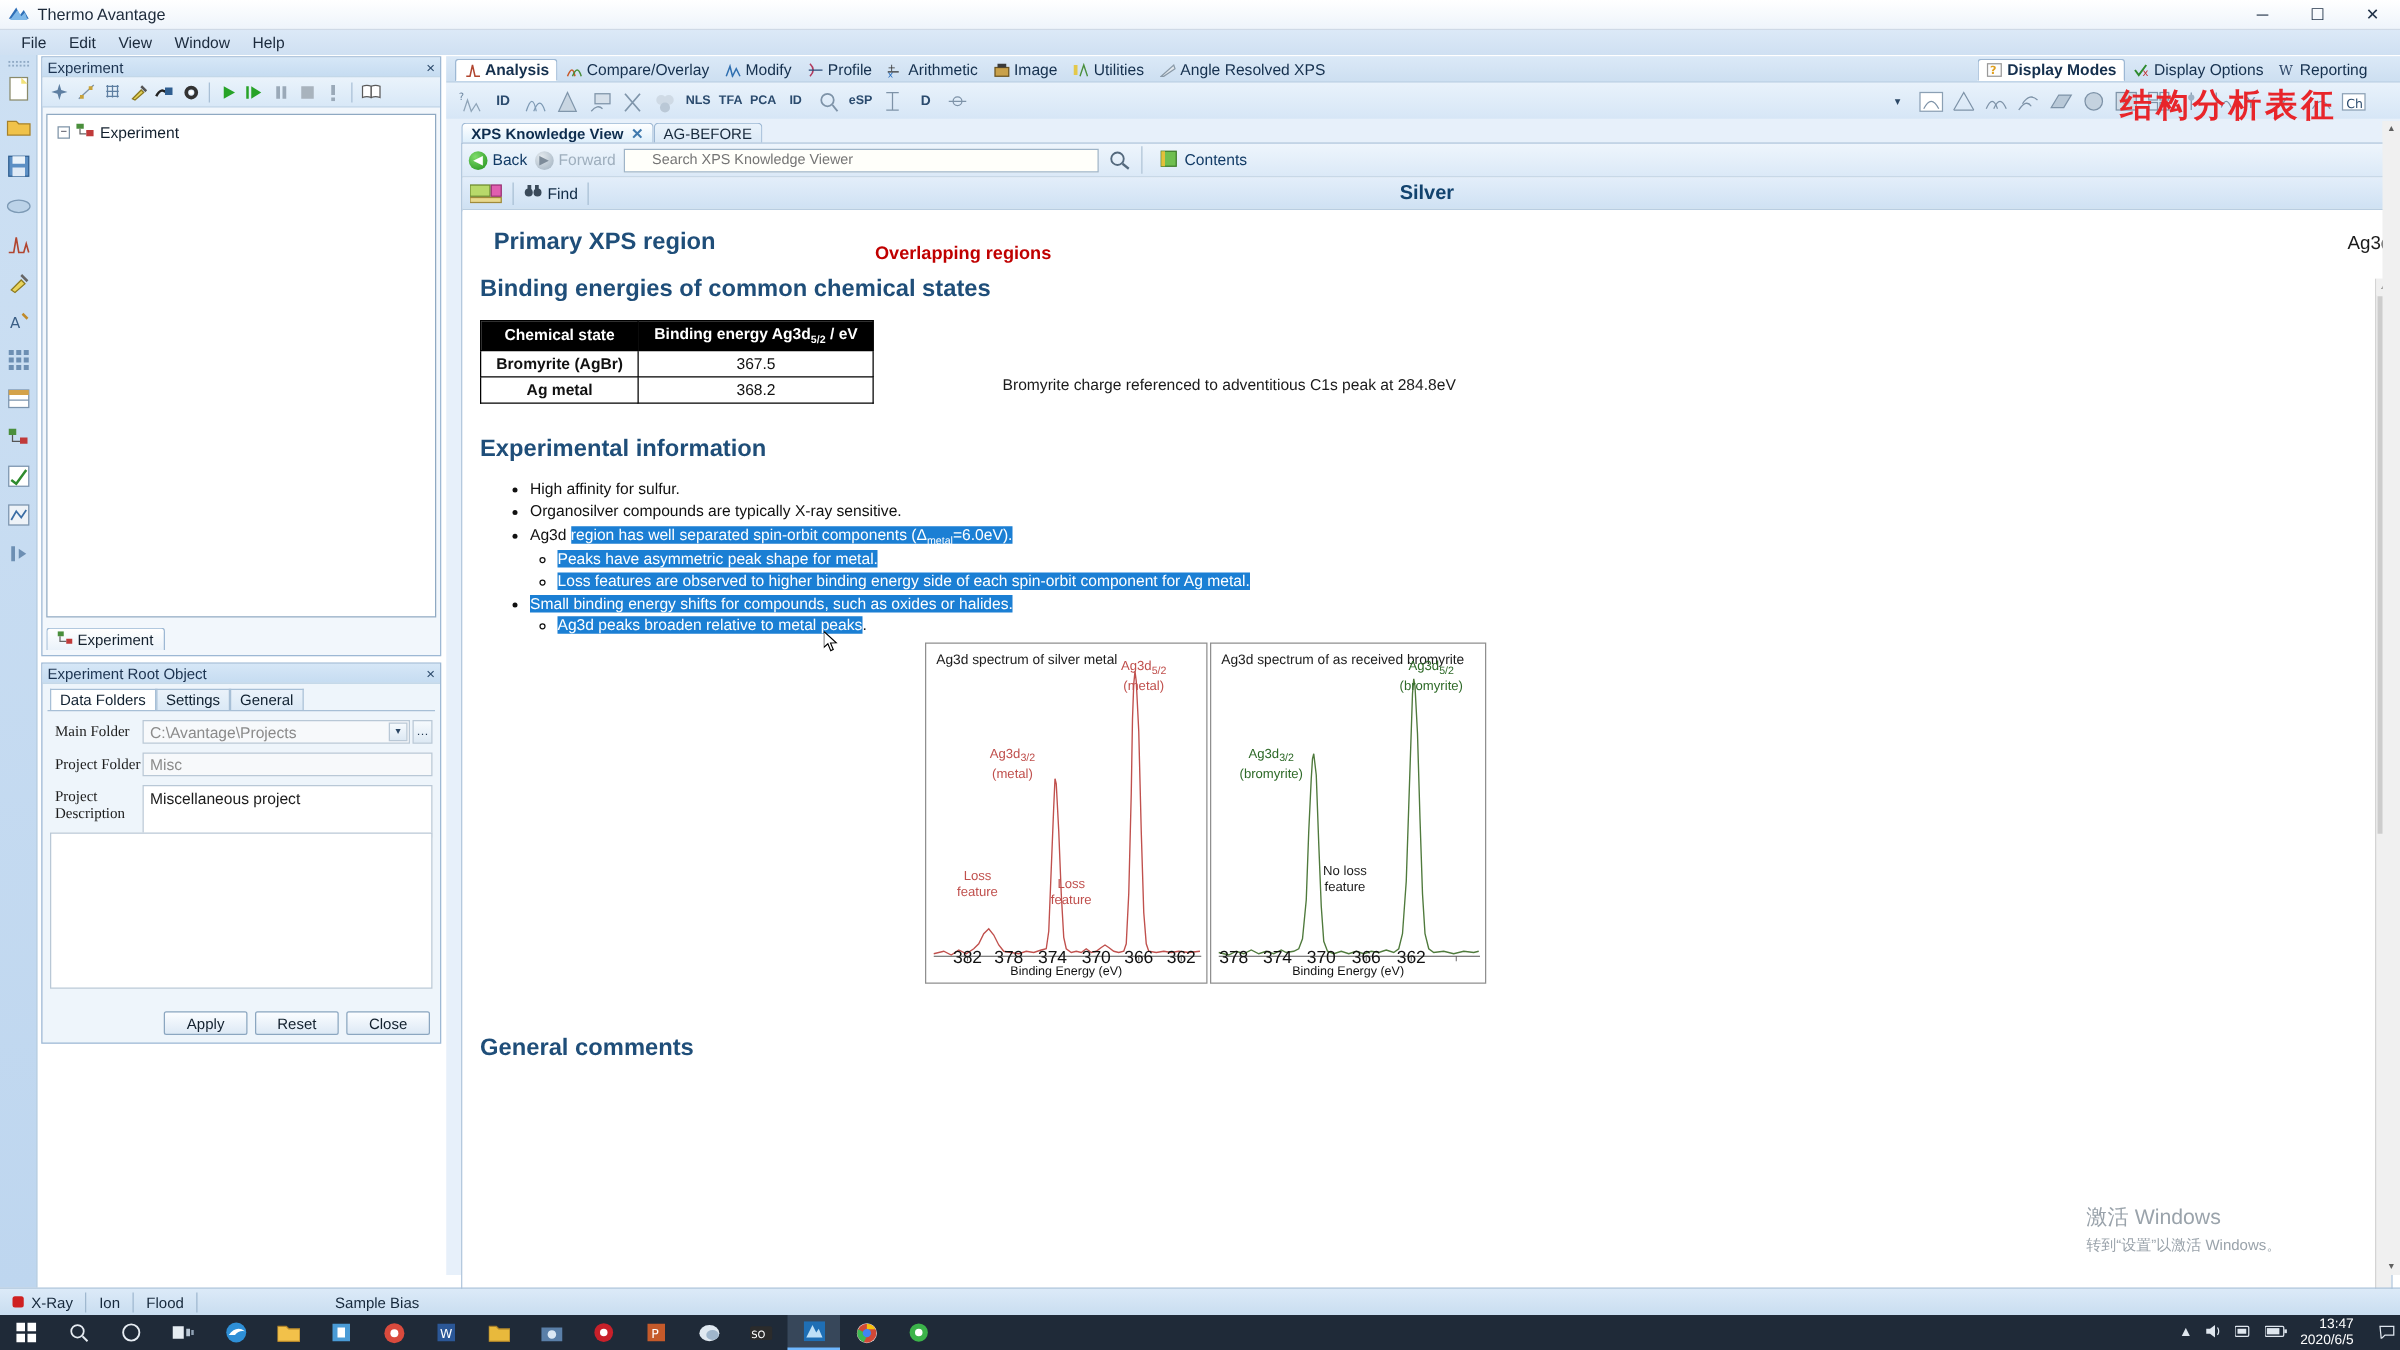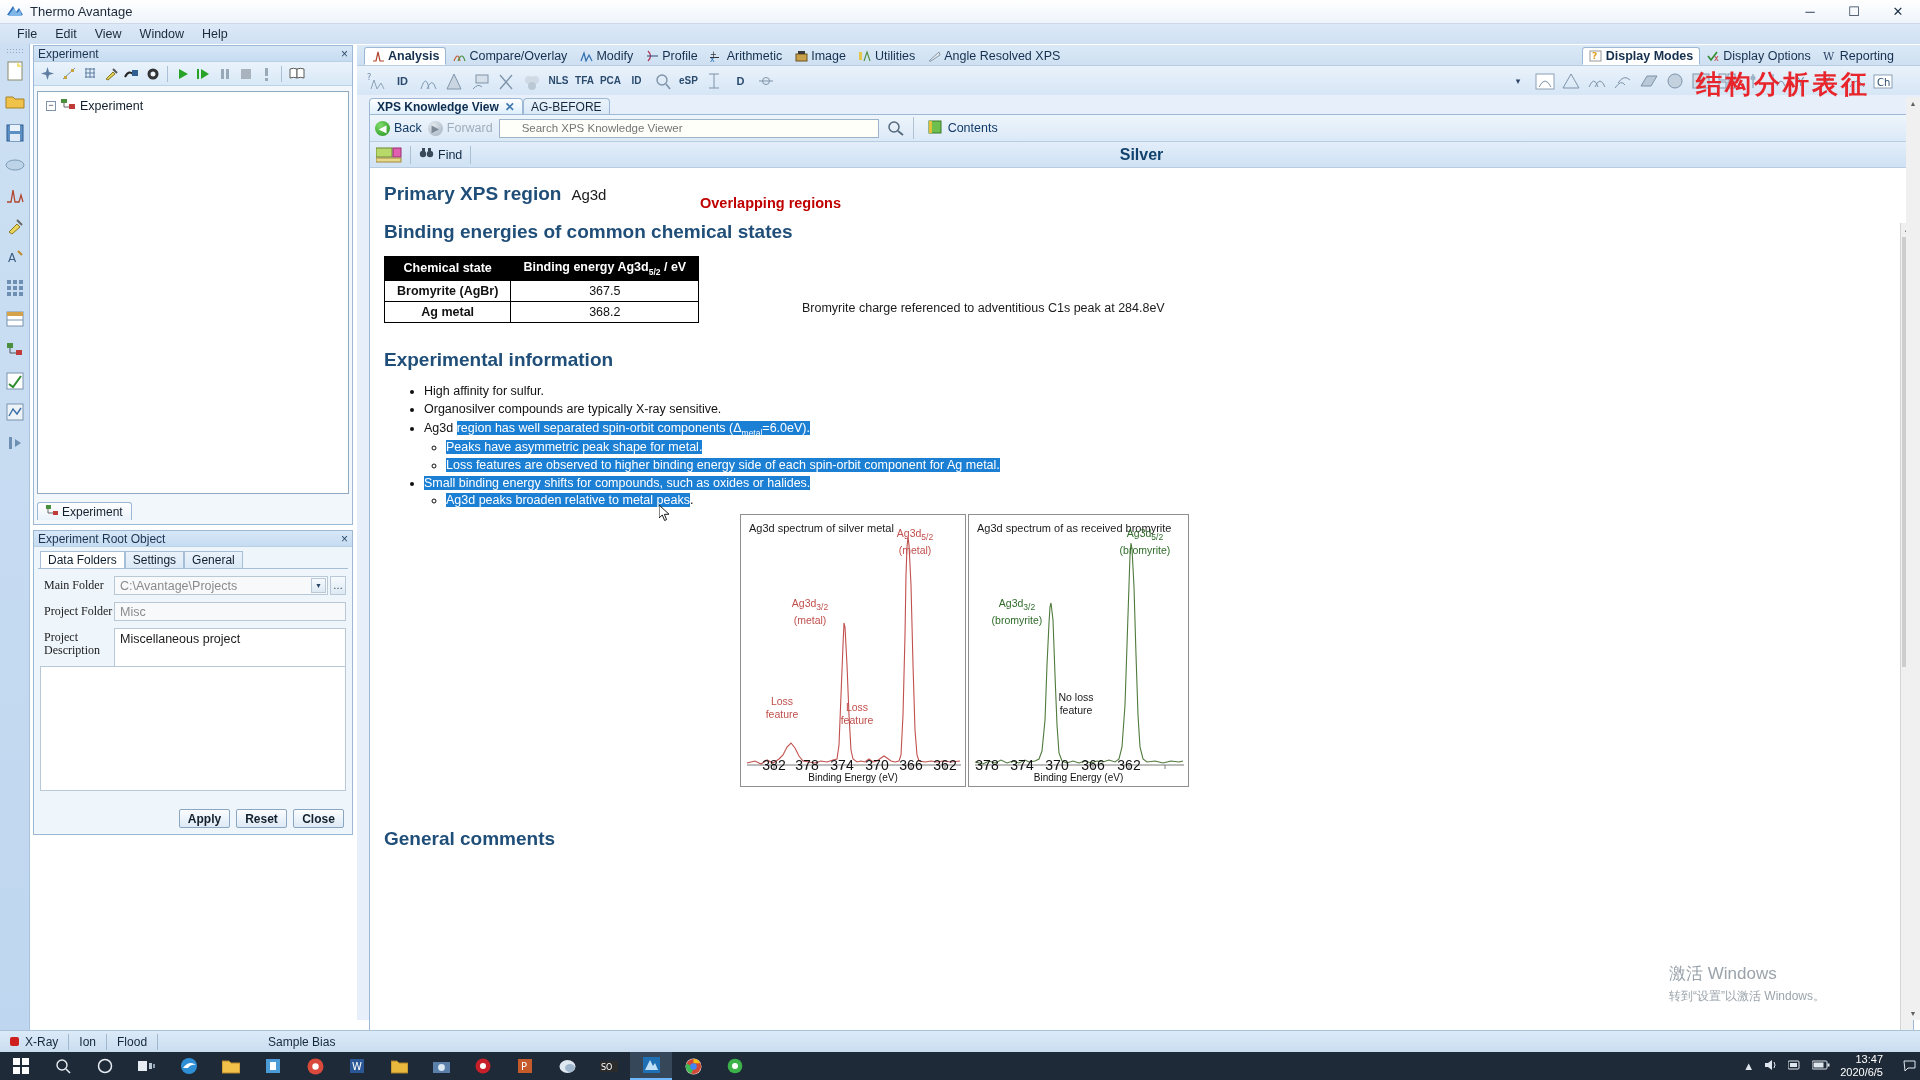--- a/index.html
+++ b/index.html
@@ -132,23 +132,23 @@
     font-size: 10px; color: #22384f; display: flex; align-items: center; justify-content: center;
   }
   .root-bigbox {
     position: absolute; left: 6px; top: 135px; right: 6px; height: 125px;
     background: #ffffff; border: 1px solid #b9c8d6;
   }
   .root-buttons {
     position: absolute; right: 8px; bottom: 6px; display: flex; gap: 6px;
   }
   .btn {
-    width: 51px; height: 19px; font-size: 12px; color: #12202e;
+    width: 67px; height: 19px; font-size: 12px; color: #12202e;
     background: linear-gradient(#fbfdff,#dde9f5); border: 1px solid #8ba6c0;
-    border-radius: 2px; display: flex; align-items: center; justify-content: center; font-weight: bold;
+    border-radius: 2px; display: flex; align-items: center; justify-content: center;
   }
 
   
   .main {
     position: absolute; left: 357px; top: 45px; width: 1563px; height: 975px;
     background: #e7f0fa;
   }
   .ribbon-tabs {
     position: absolute; left: 0; top: 0; width: 1563px; height: 20px;
     display: flex; align-items: flex-end; padding-left: 7px;
@@ -233,21 +233,21 @@
     font-size: 16px; font-weight: bold; color: #12436e; pointer-events: none;
   }
 
   
   .doc-view {
     position: absolute; left: 0; top: 54px; right: 0; bottom: 0;
     background: #ffffff; overflow: hidden;
   }
   .doc-inner { padding: 14px 0 0 14px; position: relative; height: 100%; }
   h2.sec { font-size: 19px; color: #1f4e79; margin: 0 0 13px 0; font-weight: bold; }
-  .primary-line { display: flex; align-items: baseline; gap: 10px; margin: 0 0 16px 0; }
+  .primary-line { display: flex; align-items: baseline; gap: 10px; margin: 0 0 16px 11px; justify-content: space-between; }
   .primary-line .lbl { font-size: 19px; font-weight: bold; color: #1f4e79; }
   .primary-line .val { font-size: 15px; color: #1b1b1b; }
   .overlap {
     position: absolute; left: 330px; top: 26px;
     font-size: 14.5px; font-weight: bold; color: #c00000;
   }
   table.be {
     border-collapse: collapse; margin: 0 0 0 0; font-size: 12.5px;
   }
   table.be th {

